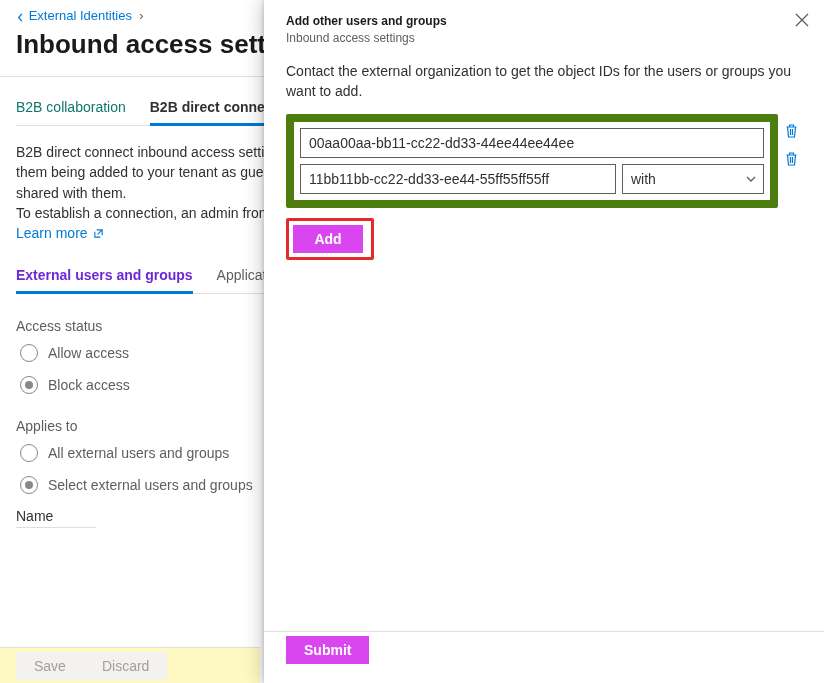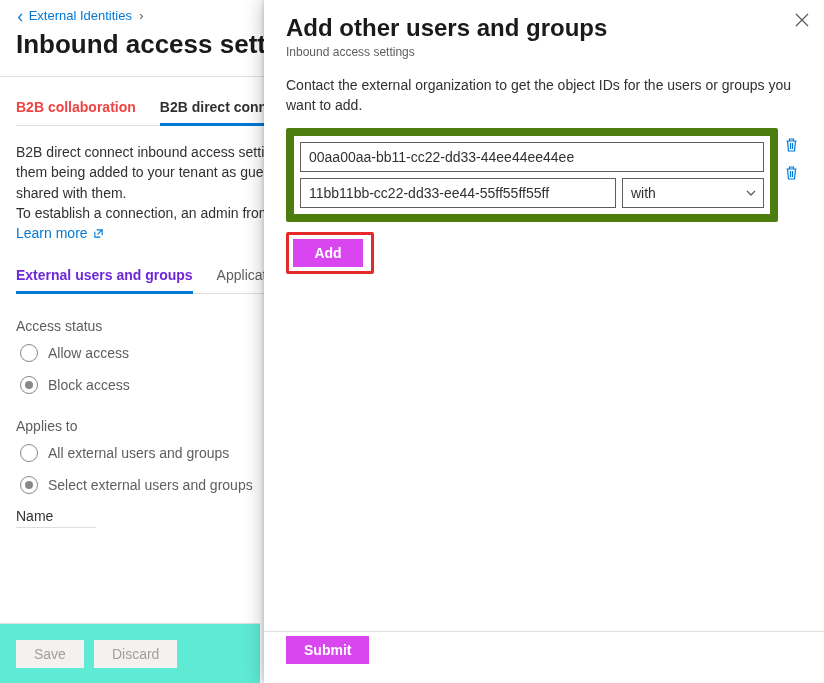--- a/index.html
+++ b/index.html
@@ -34,23 +34,22 @@
   }
   .tabs1 {
     margin: 22px 16px 0 16px;
     border-bottom: 1px solid #e1dfdd;
     display: flex;
     gap: 24px;
     font-size: 14px;
   }
   .tabs1 .tab {
     padding: 0 0 8px 0;
-    color: #ef4444;
+    color: #0f766e;
     cursor: pointer;
-    font-weight: bold;
   }
   .tabs1 .tab.active {
     color: #323130;
     font-weight: 600;
     border-bottom: 3px solid #0078d4;
     margin-bottom: -1px;
   }
   .desc {
     margin: 16px 16px 0 16px;
     font-size: 14px;
@@ -112,26 +111,25 @@
     margin: 14px 16px 0 16px;
     font-size: 14px;
     color: #323130;
     border-bottom: 1px solid #e1dfdd;
     padding-bottom: 3px;
     width: 80px;
   }
   .footer-bar {
     position: absolute;
     left: 0; bottom: 0;
-    width: 260px; height: 60px;
+    width: 260px; height: 36px;
     border-top: 1px solid #e1dfdd;
     display:flex; align-items:center;
     padding-left: 16px;
-    gap: 10px;
-    background:#5eead4;
+    background:#fef9c3;
   }
   .btn-disabled {
     background:#f3f2f1; color:#a19f9d;
     border: none;
     height: 28px;
     font-size: 14px;
     padding: 0 18px;
     cursor: default;
     font-family: inherit;
   }
@@ -141,21 +139,21 @@
     right: 0; top: 0;
     width: 560px; height: 683px;
     background:#fff;
     box-shadow: -2px 0 18px rgba(0,0,0,0.22), -1px 0 4px rgba(0,0,0,0.15);
     display:flex; flex-direction:column;
   }
   .panel-head {
     padding: 14px 22px 6px 22px;
     position: relative;
   }
-  .panel-title { font-size: 24px; font-weight: 600; color:#1b1a19; }
+  .panel-title { font-size: 12px; font-weight: 600; color:#1b1a19; }
   .panel-sub { font-size: 12px; color: #605e5c; margin-top:3px;}
   .close-x {
     position:absolute; right: 14px; top: 12px;
     cursor:pointer; color:#605e5c;
   }
   .panel-body { padding: 10px 22px 0 22px; flex:1; }
   .panel-info {
     font-size: 14px; color:#323130; line-height:1.45;
     margin-bottom: 12px;
   }

